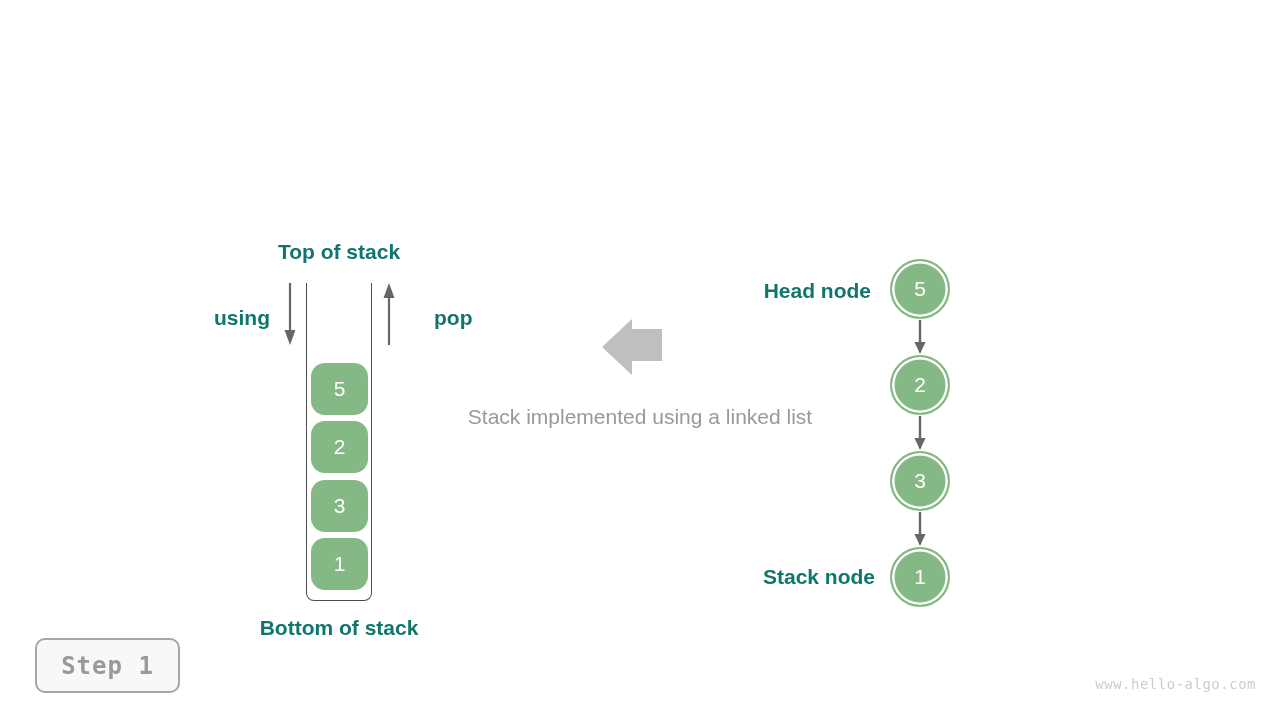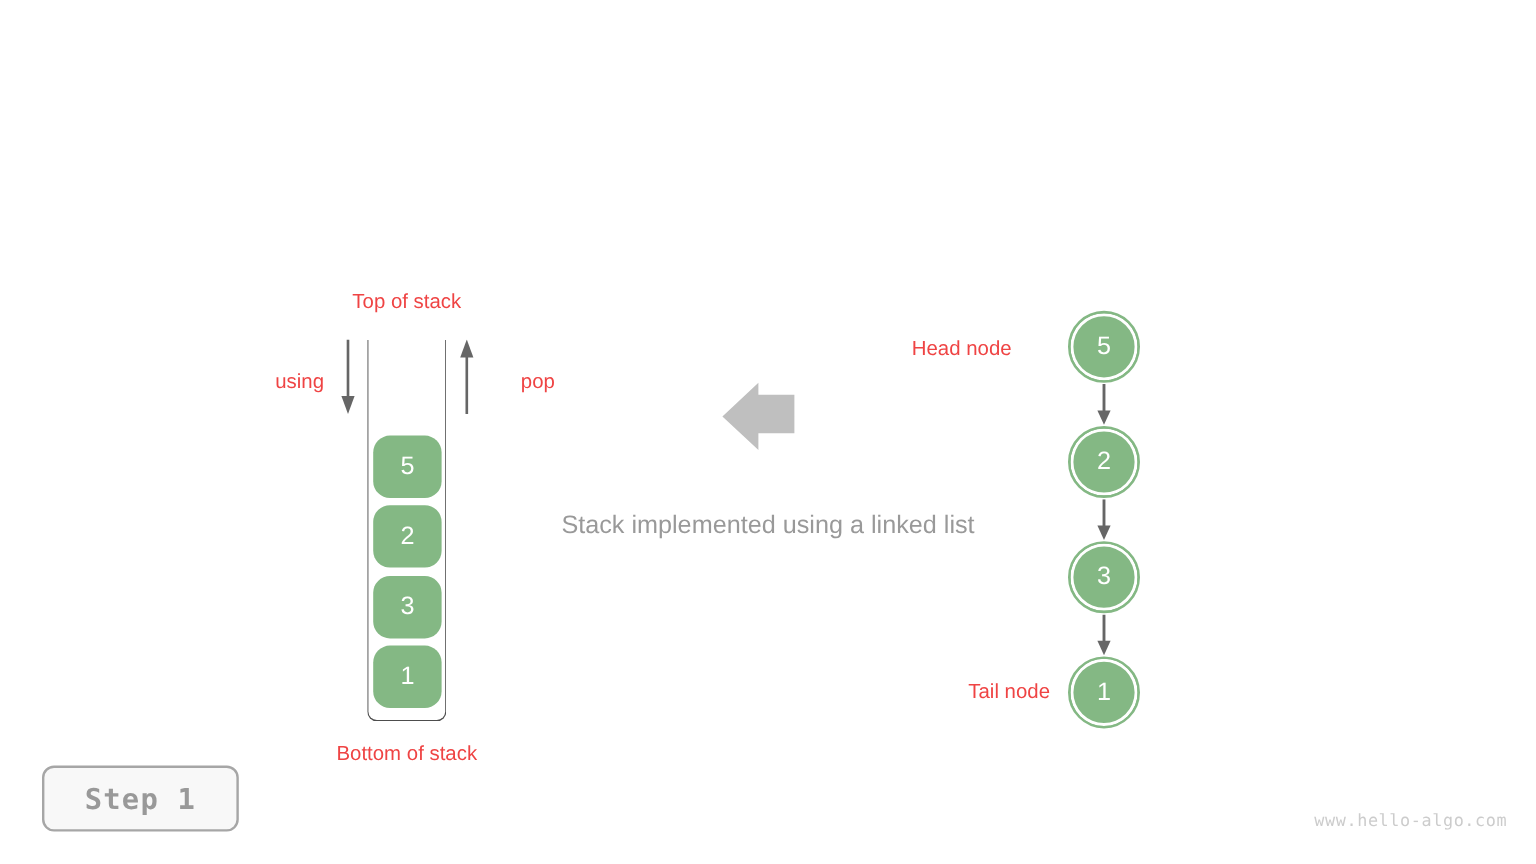--- a/index.html
+++ b/index.html
@@ -8,23 +8,23 @@
     position: relative;
     width: 1280px;
     height: 720px;
     background: #ffffff;
     overflow: hidden;
   }
   .abs { position: absolute; }
 
   
   .lbl {
-    font-size: 17px;
-    font-weight: normal;
-    color: #ef4444;
+    font-size: 21px;
+    font-weight: bold;
+    color: #0f766e;
     line-height: 24px;
     white-space: nowrap;
   }
   .center { text-align: center; }
   .right  { text-align: right; }
 
   
   .stack-container {
     left: 306px; top: 283px;
     width: 64px; height: 317px;
@@ -52,30 +52,30 @@
     border-radius: 50%;
     background: #84b884;
     border: 2px solid #84b884;
     box-shadow: inset 0 0 0 2.5px #ffffff;
     color: #ffffff;
     font-size: 21px;
     display: flex; align-items: center; justify-content: center;
   }
 
   .caption {
-    left: 390px; top: 426px; width: 500px;
+    left: 390px; top: 405px; width: 500px;
     font-size: 21px;
     color: #999999;
     text-align: center;
     white-space: nowrap;
   }
 
   .step-badge {
     left: 35px; top: 638px;
-    width: 164px; height: 55px;
+    width: 145px; height: 55px;
     background: #f8f8f8;
     border: 2px solid #a6a6a6;
     border-radius: 10px;
     display: flex; align-items: center; justify-content: center;
     font-family: "DejaVu Sans Mono", monospace;
     font-weight: bold;
     font-size: 24px;
     letter-spacing: 1px;
     color: #999999;
     box-sizing: border-box;
@@ -119,22 +119,22 @@
   <div class="abs stack-box" style="top:480px;">3</div>
   <div class="abs stack-box" style="top:538px;">1</div>
 
   <div class="abs lbl center" style="left:239px; top:616px; width:200px;">Bottom of stack</div>
 
   <svg class="abs" style="left:600px; top:317px;" width="64" height="60" viewBox="0 0 64 60">
     <polygon points="2,30 32,2 32,12 62,12 62,44 32,44 32,58" fill="#bfbfbf"></polygon>
   </svg>
   <div class="abs caption">Stack implemented using a linked list</div>
 
-  <div class="abs lbl right" style="left:668px; top:279px; width:175px;">Head node</div>
-  <div class="abs lbl right" style="left:700px; top:565px; width:175px;">Tail node</div>
+  <div class="abs lbl right" style="left:696px; top:279px; width:175px;">Head node</div>
+  <div class="abs lbl right" style="left:700px; top:565px; width:175px;">Stack node</div>
 
   <div class="abs ll-node" style="top:259px;">5</div>
   <div class="abs ll-node" style="top:355px;">2</div>
   <div class="abs ll-node" style="top:451px;">3</div>
   <div class="abs ll-node" style="top:547px;">1</div>
 
   <svg class="abs" style="left:912px; top:320px;" width="16" height="35" viewBox="0 0 16 35">
     <line x1="8" y1="0" x2="8" y2="24" stroke="#666666" stroke-width="2.4"></line>
     <polygon points="2.5,22 13.5,22 8,34" fill="#666666"></polygon>
   </svg>

